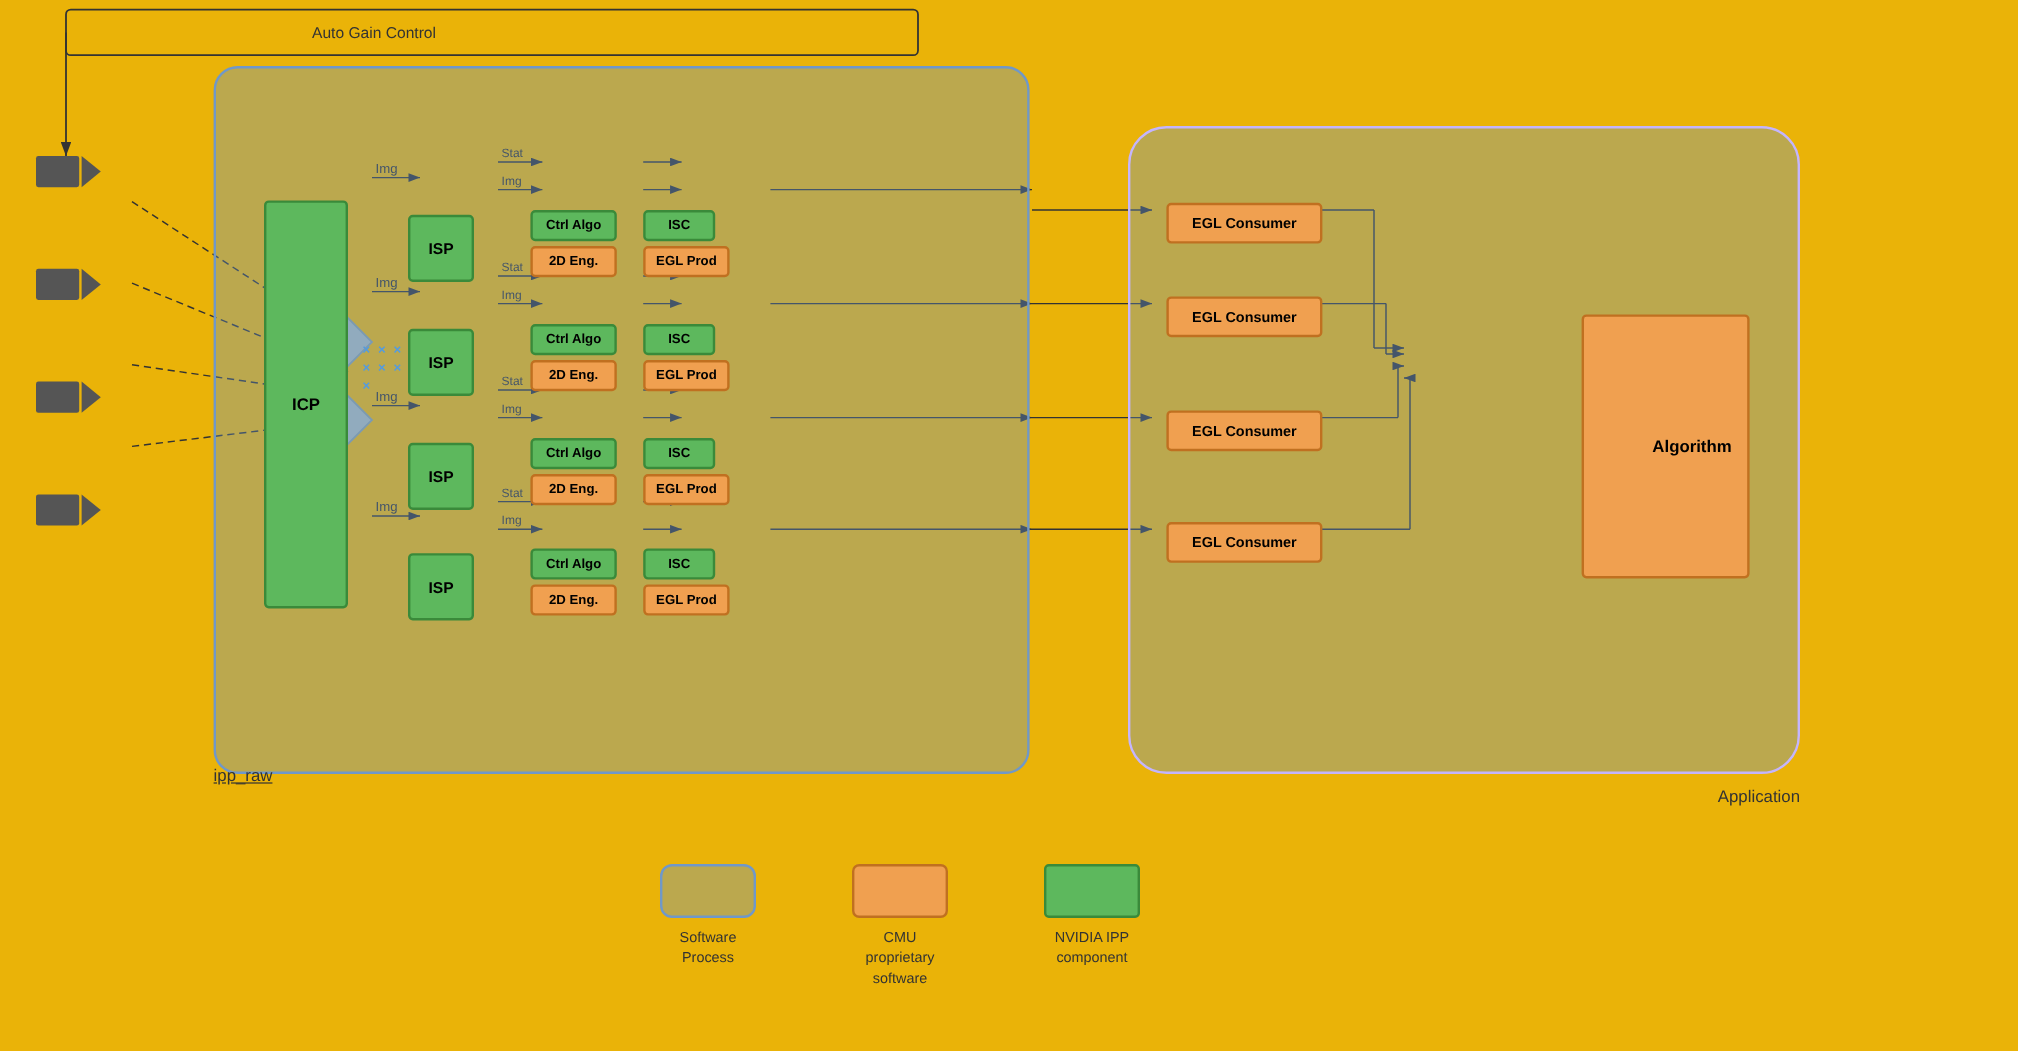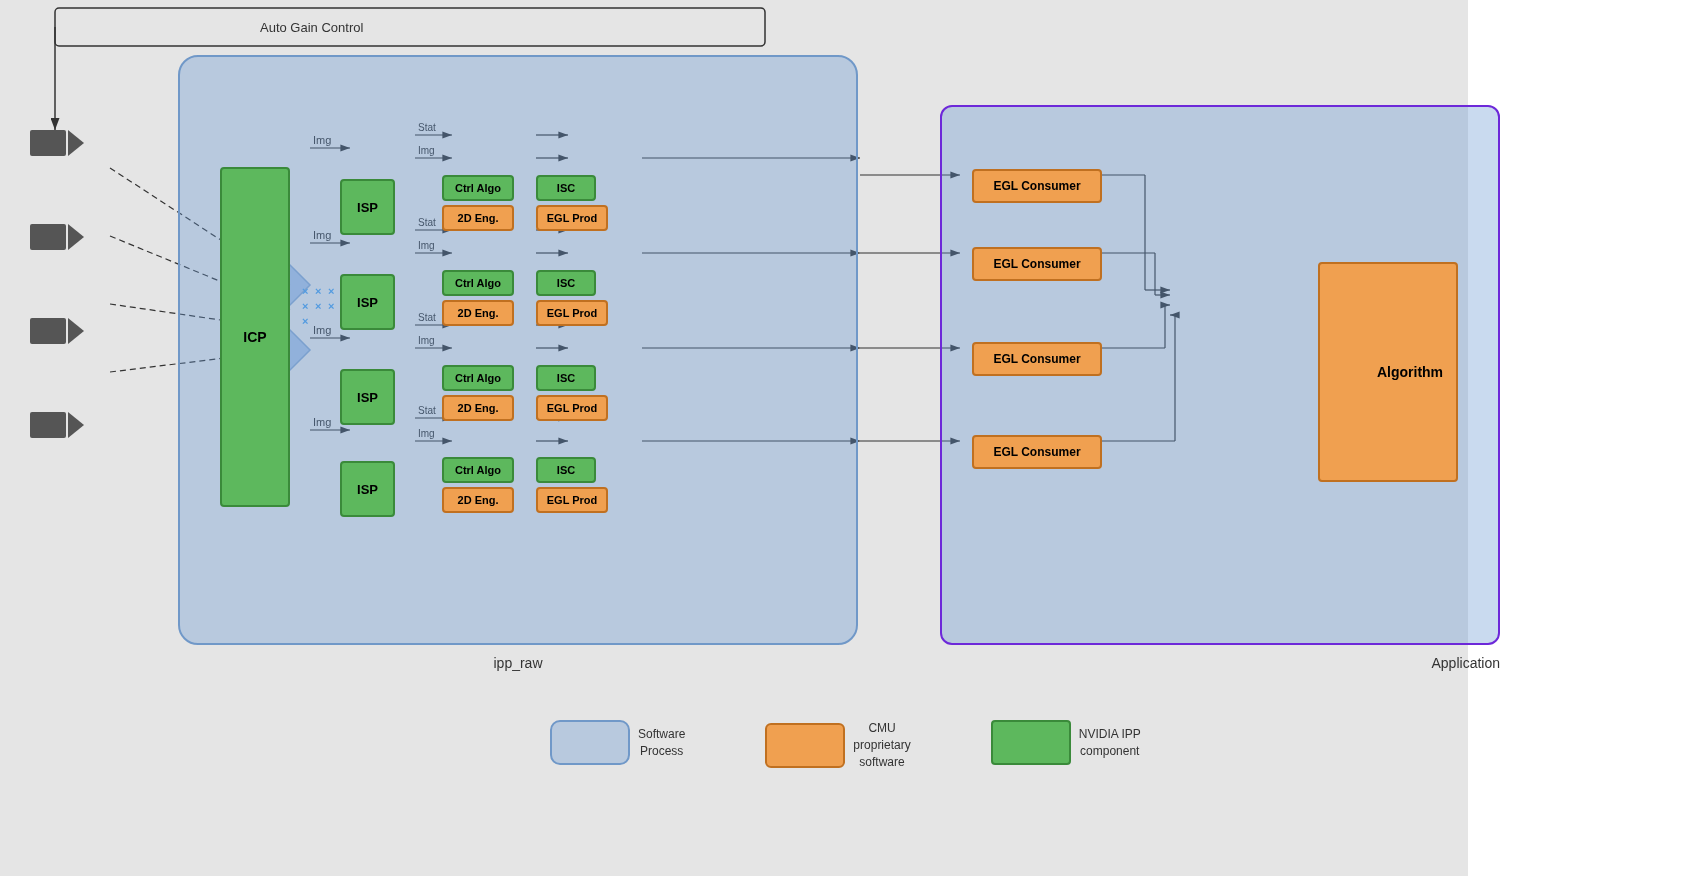--- a/index.html
+++ b/index.html
@@ -7,23 +7,23 @@
       background: #fff;
       font-family: Arial, sans-serif;
       font-size: 13px;
       width: 1682px;
       min-height: 876px;
       overflow: hidden;
     }
 
     .diagram-container {
       position: relative;
-      width: 1468px;
+      width: 1682px;
       height: 876px;
-      background: #e5e5e5;
+      background: #eab308;
     }
 
     
     .camera-group {
       position: absolute;
       left: 30px;
       top: 130px;
       display: flex;
       flex-direction: column;
       gap: 68px;
@@ -60,25 +60,26 @@
       width: 680px;
       height: 590px;
       background: rgba(100, 149, 210, 0.35);
       border: 2px solid #7098c8;
       border-radius: 20px;
     }
 
     .ipp-raw-label {
       position: absolute;
       left: 178px;
-      top: 655px;
+      top: 638px;
       font-size: 14px;
       color: #333;
-      text-align: center;
+      text-align: left;
       width: 680px;
+      text-decoration: underline;
     }
 
     
     .icp-block {
       position: absolute;
       left: 40px;
       top: 110px;
       width: 70px;
       height: 340px;
       background: #5db85d;
@@ -94,22 +95,22 @@
     }
 
     
     .app-container {
       position: absolute;
       left: 940px;
       top: 105px;
       width: 560px;
       height: 540px;
       background: rgba(100, 149, 210, 0.35);
-      border: 2px solid #6d28d9;
-      border-radius: 12px;
+      border: 2px solid #c4b5fd;
+      border-radius: 32px;
     }
 
     .app-label {
       position: absolute;
       left: 940px;
       top: 655px;
       font-size: 14px;
       color: #333;
       text-align: right;
       width: 560px;
@@ -139,21 +140,21 @@
       position: absolute;
       left: 550px;
       top: 720px;
       display: flex;
       align-items: flex-start;
       gap: 80px;
     }
 
     .legend-item {
       display: flex;
-      flex-direction: row;
+      flex-direction: column;
       align-items: center;
       gap: 8px;
     }
 
     .legend-box-blue {
       width: 80px;
       height: 45px;
       background: rgba(100, 149, 210, 0.35);
       border: 2px solid #7098c8;
       border-radius: 10px;

